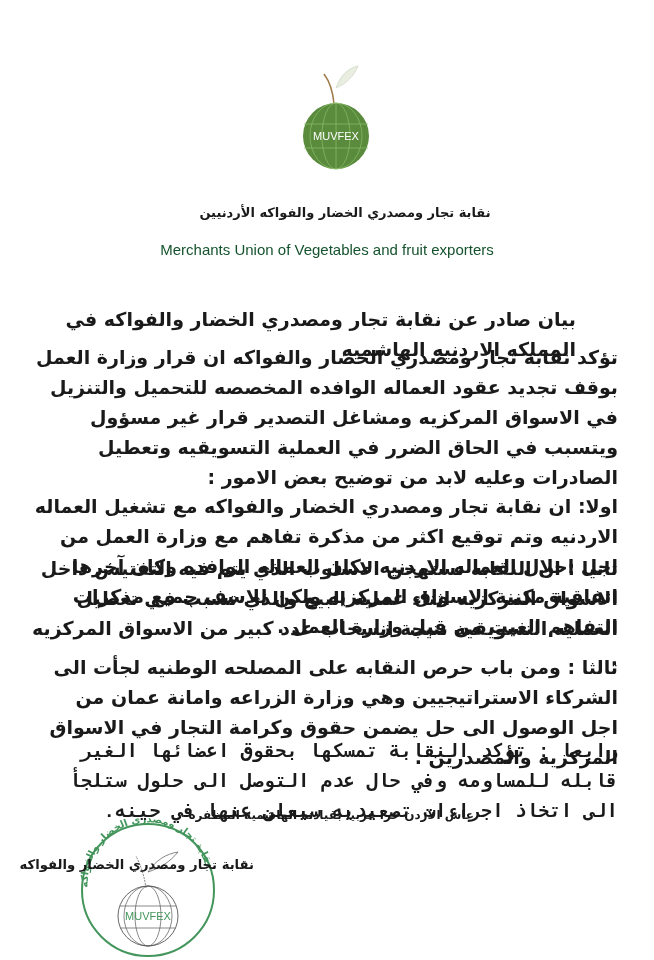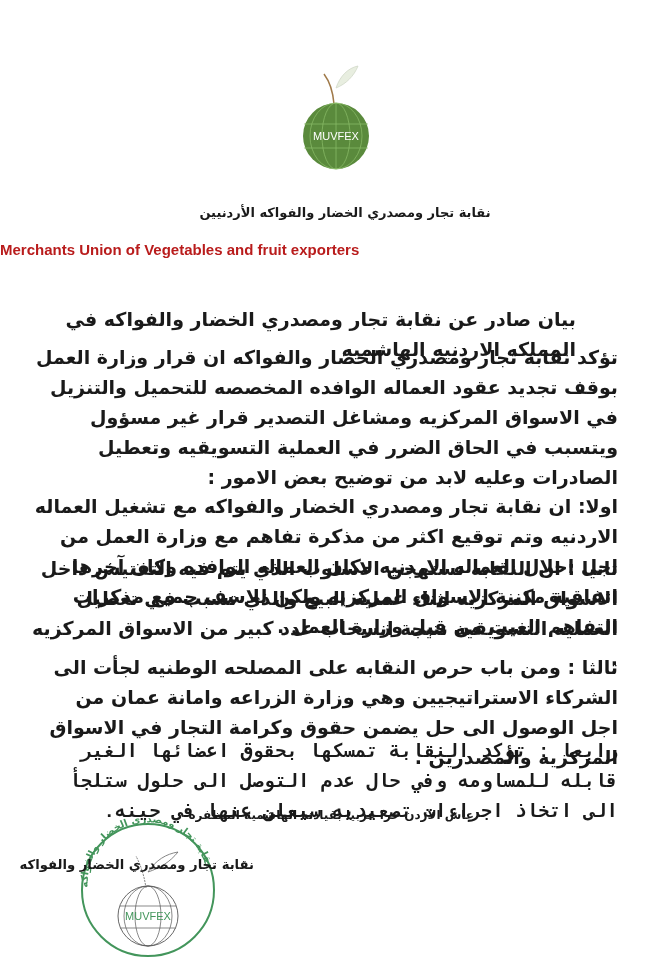--- a/index.html
+++ b/index.html
@@ -6,22 +6,22 @@
     body {
       width: 654px; height: 960px; background: #ffffff; position: relative; overflow: hidden;
       font-family: "DejaVu Sans", sans-serif; color: #1a1a1a;
     }
     .logo { position: absolute; left: 296px; top: 58px; width: 80px; height: 120px; }
     .ar-head {
       position: absolute; left: 0; right: 0; top: 205px; text-align: center;
       direction: rtl; font-size: 13px; font-weight: bold; padding-left: 36px;
     }
     .en-head {
-      position: absolute; left: 0; right: 0; top: 241px; 
-      font-family: "Liberation Sans", sans-serif; font-size: 15px; font-weight: bold; color: #b91c1c;
+      position: absolute; left: 0; right: 0; top: 241px; text-align: center;
+      font-family: "Liberation Sans", sans-serif; font-size: 15px; font-weight: normal; color: #14532d;
     }
     .doc { position: absolute; right: 36px; left: 32px; direction: rtl; text-align: right;
       font-family: "DejaVu Sans", sans-serif; font-size: 19px; font-weight: bold; line-height: 30px; }
     .doc p { margin: 0; }
     .subject { top: 304px; right: 78px; }
     .intro { top: 342px; }
     .p1 { top: 447px; margin-top: 44px; }
     .p2 { top: 553px; }
     .p3 { top: 632px; margin-top: 20px; }
     .p4 { top: 737px; font-family: Liberation Mono, monospace; }

